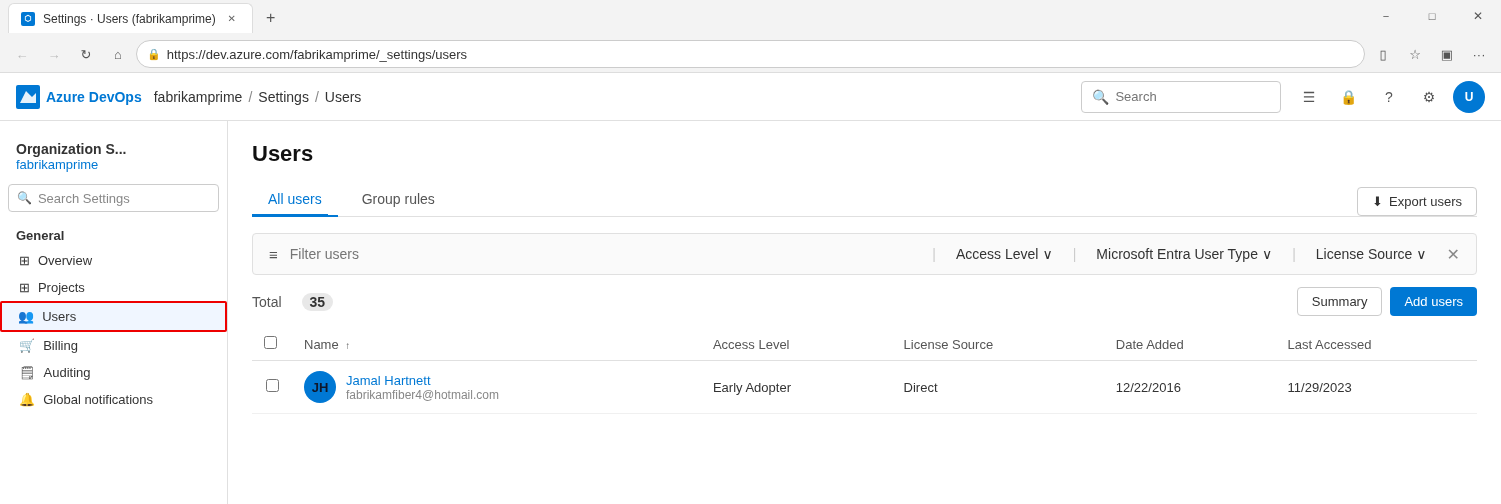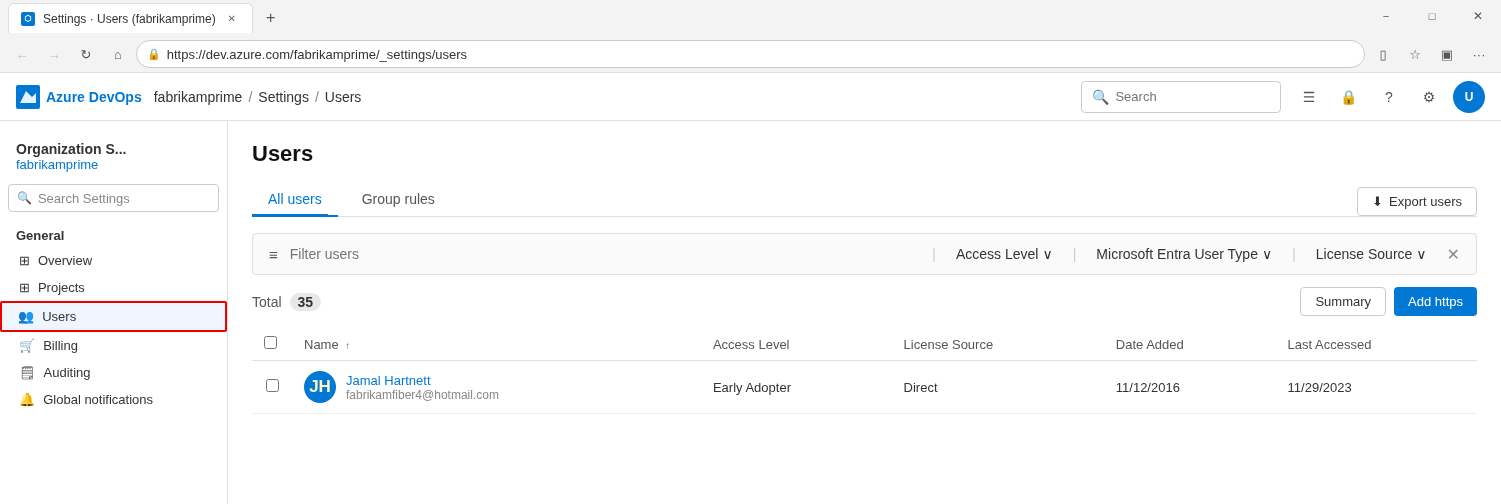--- a/index.html
+++ b/index.html
@@ -288,21 +288,21 @@
     .filter-close {
       cursor: pointer;
       color: #888;
       font-size: 16px;
     }
 
     .table-meta {
       display: flex;
       align-items: center;
       margin-bottom: 12px;
-      gap: 8px;
+      gap: 20px;
     }
     .total-label {
       font-size: 14px;
       color: #555;
     }
     .total-count {
       font-size: 14px;
       font-weight: 600;
       color: #333;
       background: #e8e8e8;
@@ -353,22 +353,22 @@
       font-size: 13px;
       color: #333;
       border-bottom: 1px solid #f0f0f0;
     }
 
     .user-avatar {
       width: 32px; height: 32px;
       border-radius: 50%;
       background: #0078d4;
       display: flex; align-items: center; justify-content: center;
-      color: #fef9c3;
-      font-size: 17px;
+      color: #0f172a;
+      font-size: 13px;
       font-weight: 600;
     }
     .user-info {
       display: flex;
       align-items: center;
       gap: 10px;
     }
     .user-name {
       font-size: 13px;
       color: #0078d4;
@@ -535,21 +535,21 @@
         <span>∨</span>
       </div>
       <span class="filter-close">✕</span>
     </div>
 
     <div class="table-meta">
       <span class="total-label">Total</span>
       <span class="total-count">35</span>
       <div class="table-actions">
         <button class="summary-btn">Summary</button>
-        <button class="add-users-btn">Add https</button>
+        <button class="add-users-btn">Add users</button>
       </div>
     </div>
 
     <table class="users-table">
       <thead>
         <tr>
           <th class="checkbox-col">
             <input type="checkbox" style="">
           </th>
           <th>
@@ -573,20 +573,20 @@
                 <span>JH</span>
               </div>
               <div>
                 <div class="user-name">Jamal Hartnett</div>
                 <div class="user-email">fabrikamfiber4@hotmail.com</div>
               </div>
             </div>
           </td>
           <td>Early Adopter</td>
           <td>Direct</td>
-          <td>11/12/2016</td>
+          <td>12/22/2016</td>
           <td>11/29/2023</td>
         </tr>
       </tbody>
     </table>
 
   </div>
 </div>
 
 </body></html>

